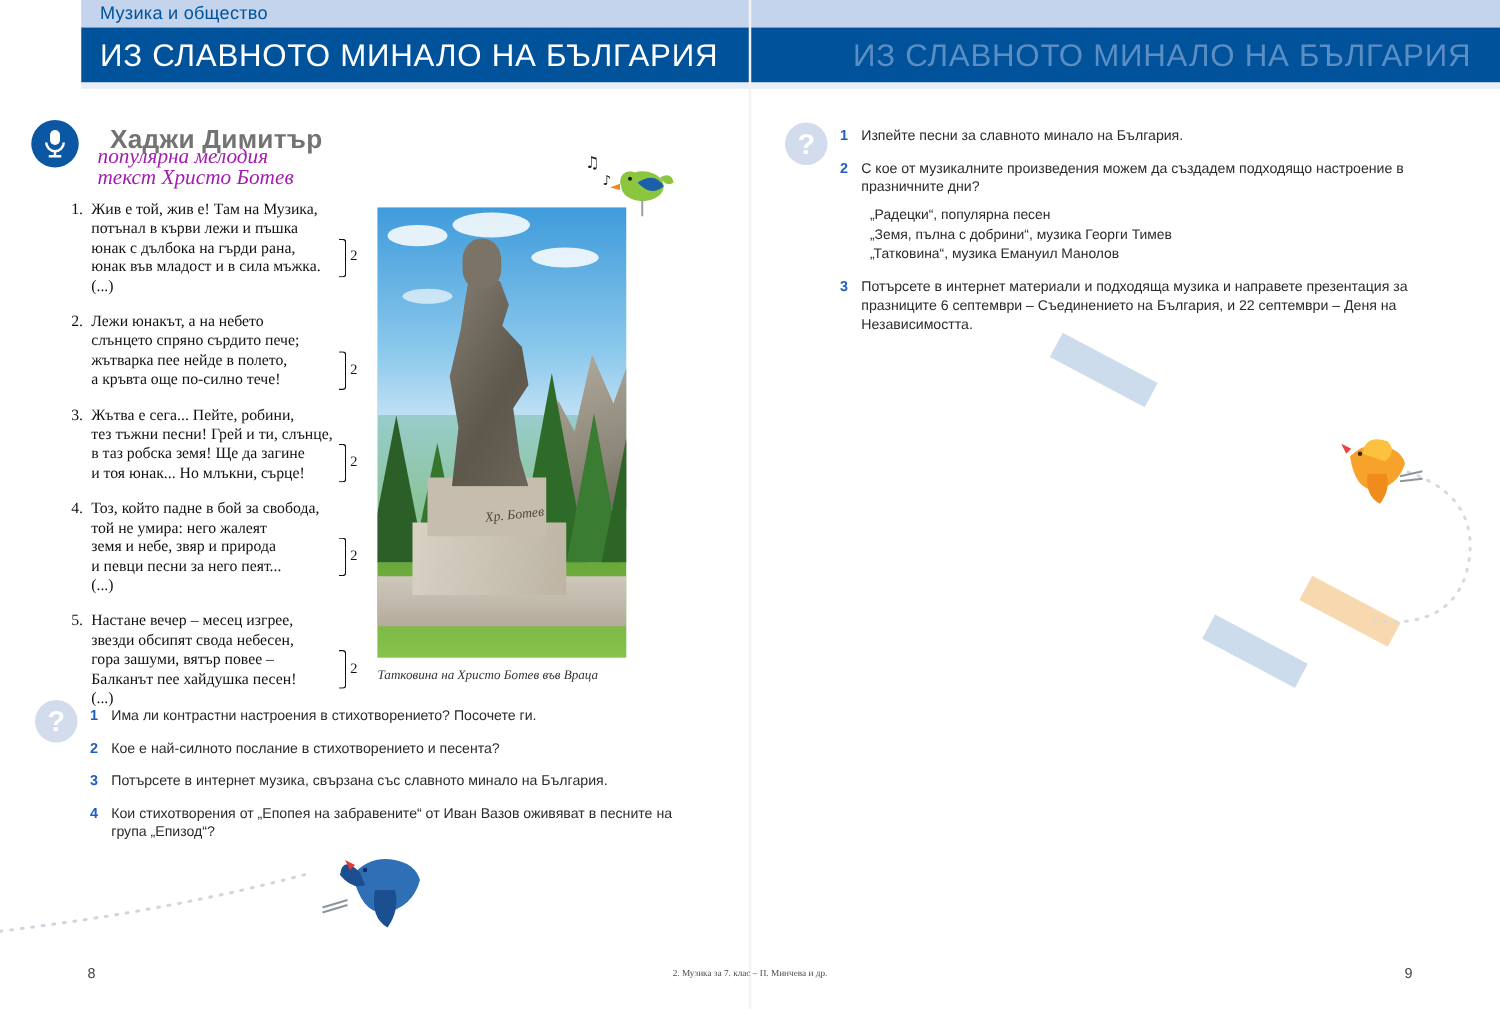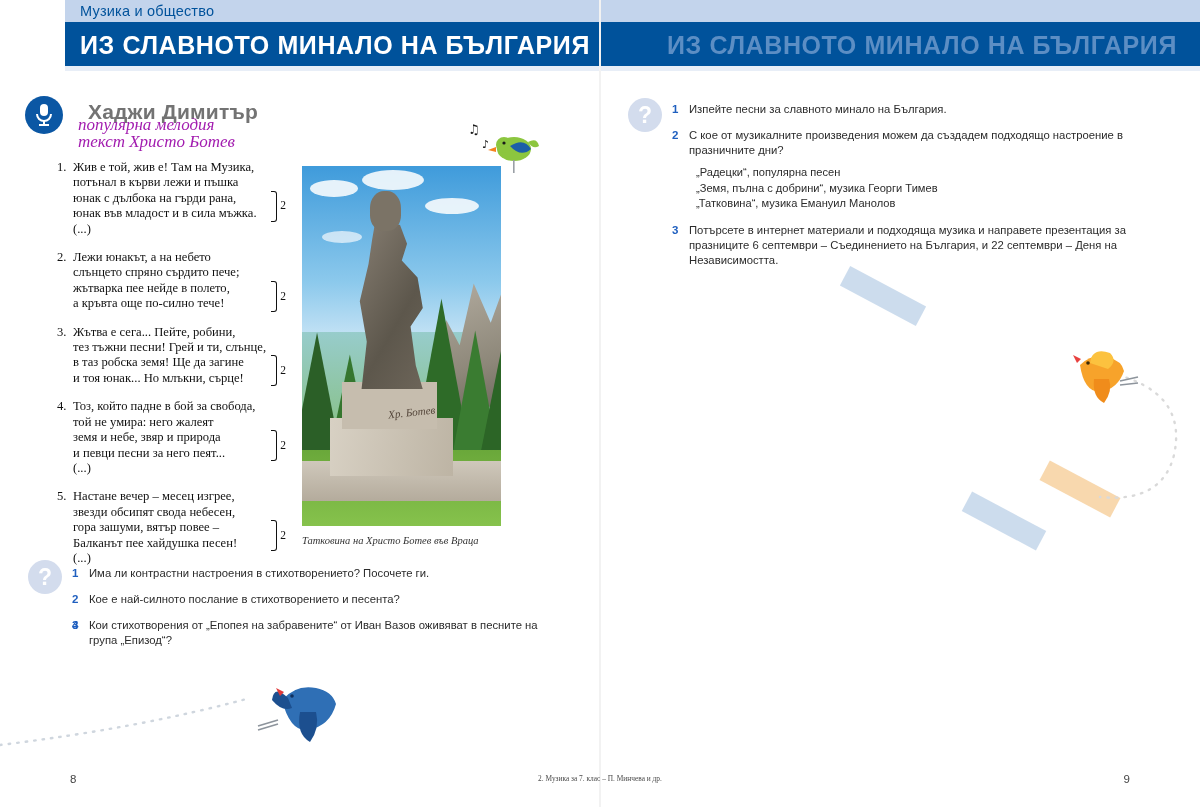--- a/index.html
+++ b/index.html
@@ -22,21 +22,21 @@
   .band-under { position:absolute; left:0; top:66px; width:100%; height:5px; background:#e8eef7; }
   .band-under-l { left:65px; width:535px; }
 
   .kicker {
     position:absolute; left:80px; top:2px;
     font-size:14.5px; font-weight:normal; color:#00529b;
     letter-spacing:.2px; line-height:18px;
   }
   .chapter-title {
     position:absolute; left:80px; top:31px;
-    font-size:25px; font-weight:bold; color:#ffffff;
+    font-size:25px; font-weight:normal; color:#ffffff;
     letter-spacing:.6px; line-height:28px;
   }
   .chapter-title.ghost { color:#5c8ec4; left:auto; right:23px; }
 
   
   .mic-badge {
     position:absolute; left:25px; top:96px;
     width:38px; height:38px; border-radius:50%;
     background:#0b57a4;
   }
@@ -272,21 +272,21 @@
         <polygon points="30,29 22,32 30,34" fill="#f5821f"></polygon>
         <circle cx="38" cy="25" r="1.6" fill="#1a1a1a"></circle>
         <rect x="47" y="42" width="1.6" height="13" fill="#9aa0a6"></rect>
       </svg>
     </div>
 
     <div class="q-badge" style="left:28px;top:560px;">?</div>
     <div class="qlist" id="left-qlist" style="left:72px;top:566px;width:480px;">
         <div class="qitem"><span class="qn">1</span><span>Има ли контрастни настроения в стихотворението? Посочете ги.</span></div>
         <div class="qitem"><span class="qn">2</span><span>Кое е най-силното послание в стихотворението и песента?</span></div>
-        <div class="qitem"><span class="qn">3</span></div>
+        <div class="qitem"><span class="qn">3</span><span>Потърсете в интернет музика, свързана със славното минало на България.</span></div>
         <div class="qitem"><span class="qn">4</span><span>Кои стихотворения от „Епопея на забравените“ от Иван Вазов оживяват в песните на група „Епизод“?</span></div>
       </div>
 
     <div class="deco" style="left:0px;top:640px;">
       <svg width="360" height="130" viewBox="0 0 360 130">
         <path d="M0 105 Q140 88 250 58" fill="none" stroke="#cfd6de" stroke-width="2.4" stroke-linecap="round" stroke-dasharray="1.5 7"></path>
         <g transform="translate(272,42)">
           <path d="M10 18 q14 -16 34 -12 q16 3 20 16 q-6 22 -28 26 q-18 2 -26 -30z" fill="#2f6fb5"></path>
           <path d="M16 16 q-14 -14 -16 2 q10 12 20 8z" fill="#1c4f8f"></path>
           <path d="M28 30 q-4 22 10 30 q10 -14 6 -30z" fill="#1c4f8f"></path>

